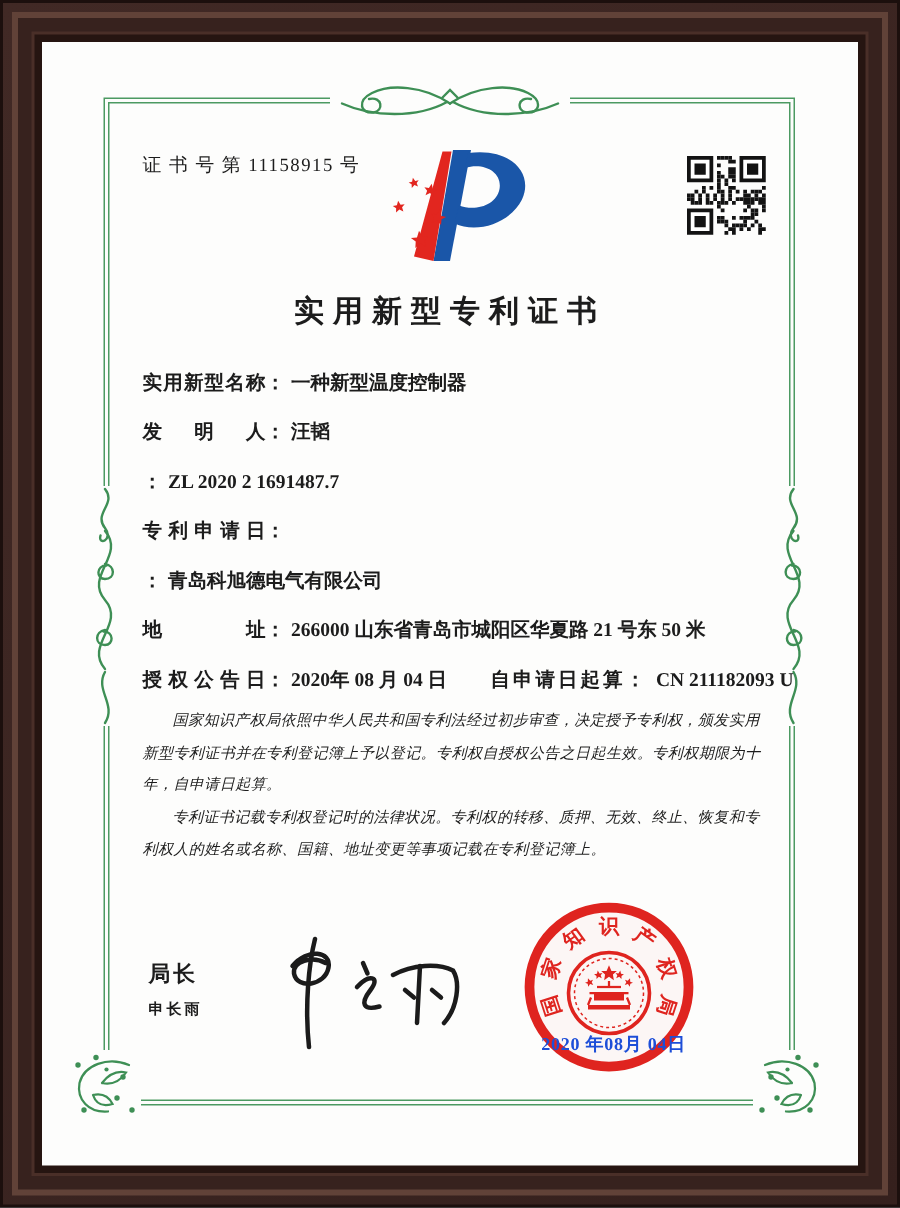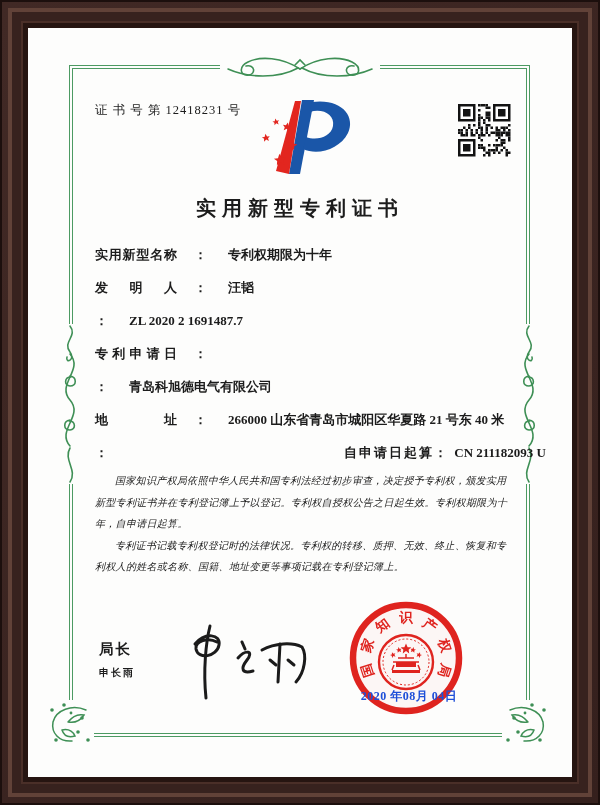--- a/index.html
+++ b/index.html
@@ -21,21 +21,21 @@
       outline-offset:2px;}
   .orn{position:absolute;background:var(--paper,#fdfdfc);z-index:3;}
   
   .content{position:absolute;inset:0;z-index:4;}
   .cert-no{position:absolute;left:67px;top:74px;font-size:12.5px;letter-spacing:1px;}
   .qr{position:absolute;left:430px;top:76px;width:53px;height:53px;}
   .logo{position:absolute;left:212px;top:64px;width:120px;height:90px;}
   .title{position:absolute;left:0;top:160px;width:100%;height:40px;line-height:40px;
          text-align:center;font-size:20px;font-weight:700;letter-spacing:6px;}
   .fields{position:absolute;left:67px;top:210px;width:412px;}
-  .frow{height:33px;line-height:33px;font-size:13px;white-space:nowrap;display:flex;gap:17px;}
+  .frow{height:33px;line-height:33px;font-size:13px;white-space:nowrap;display:flex;}
   .f-label{display:inline-block;width:82px;text-align:justify;text-align-last:justify;
            font-weight:600;flex:0 0 82px;}
   .f-colon{font-weight:600;}
   .f-value{font-weight:700;margin-left:4px;}
   .pairL{flex:0 0 232px;display:flex;}
   .lab2{font-weight:600;letter-spacing:2px;}
   .body-text{position:absolute;left:67px;top:442px;width:412px;font-size:10px;
              line-height:21.5px;font-style:italic;letter-spacing:.3px;}
   .body-text p{margin:0;text-indent:2em;}
   .barcode{position:absolute;left:69px;top:579px;width:142px;height:13px;
@@ -126,21 +126,21 @@
         <circle cx="38" cy="18" r="1.8"></circle>
           <circle cx="12" cy="40" r="1.8"></circle>
         <circle cx="34" cy="32" r="1.8"></circle>
           <circle cx="44" cy="40" r="1.8"></circle>
         <circle cx="27" cy="13" r="1.4"></circle>
       </g>
     </svg>
 
     <div class="content">
 
-      <div class="cert-no">证 书 号 第 12418231 号</div>
+      <div class="cert-no">证 书 号 第 11158915 号</div>
 
       <svg class="qr" id="qr-svg" viewBox="0 0 53 53">
           <rect x="20" y="0" width="2.5" height="2.5" fill="#131313"></rect>
           <rect x="22.5" y="0" width="2.5" height="2.5" fill="#131313"></rect>
           <rect x="25" y="0" width="2.5" height="2.5" fill="#131313"></rect>
           <rect x="27.5" y="0" width="2.5" height="2.5" fill="#131313"></rect>
           <rect x="27.5" y="2.5" width="2.5" height="2.5" fill="#131313"></rect>
           <rect x="30" y="2.5" width="2.5" height="2.5" fill="#131313"></rect>
           <rect x="20" y="5" width="2.5" height="2.5" fill="#131313"></rect>
           <rect x="27.5" y="7.5" width="2.5" height="2.5" fill="#131313"></rect>
@@ -281,21 +281,21 @@
           <use href="#star" transform="translate(40,68) scale(6.2) rotate(-6)"></use>
         </g>
       </svg>
 
       <div class="title">实用新型专利证书</div>
 
       <div class="fields">
         <div class="frow">
           <span class="f-label">实用新型名称</span>
             <span class="f-colon">：</span>
-          <span class="f-value">专利权期限为十年</span>
+          <span class="f-value">一种新型温度控制器</span>
         </div>
         <div class="frow">
           <span class="f-label">发明人</span>
             <span class="f-colon">：</span>
           <span class="f-value">汪韬</span>
         </div>
         <div class="frow">
             <span class="f-colon">：</span>
           <span class="f-value">ZL 2020 2 1691487.7</span>
         </div>
@@ -303,25 +303,27 @@
           <span class="f-label">专利申请日</span>
             <span class="f-colon">：</span>
         </div>
         <div class="frow">
             <span class="f-colon">：</span>
           <span class="f-value">青岛科旭德电气有限公司</span>
         </div>
         <div class="frow">
           <span class="f-label">地址</span>
             <span class="f-colon">：</span>
-          <span class="f-value">266000 山东省青岛市城阳区华夏路 21 号东 40 米</span>
+          <span class="f-value">266000 山东省青岛市城阳区华夏路 21 号东 50 米</span>
         </div>
         <div class="frow">
           <span class="pairL">
+            <span class="f-label">授权公告日</span>
               <span class="f-colon">：</span>
+            <span class="f-value">2020年 08 月 04 日</span>
           </span>
           <span>
             <span class="lab2">自申请日起算</span><span class="f-colon">：</span>
             <span class="f-value">CN 211182093 U</span>
           </span>
         </div>
       </div>
 
       <div class="body-text">
         <p>国家知识产权局依照中华人民共和国专利法经过初步审查，决定授予专利权，颁发实用新型专利证书并在专利登记簿上予以登记。专利权自授权公告之日起生效。专利权期限为十年，自申请日起算。</p>

